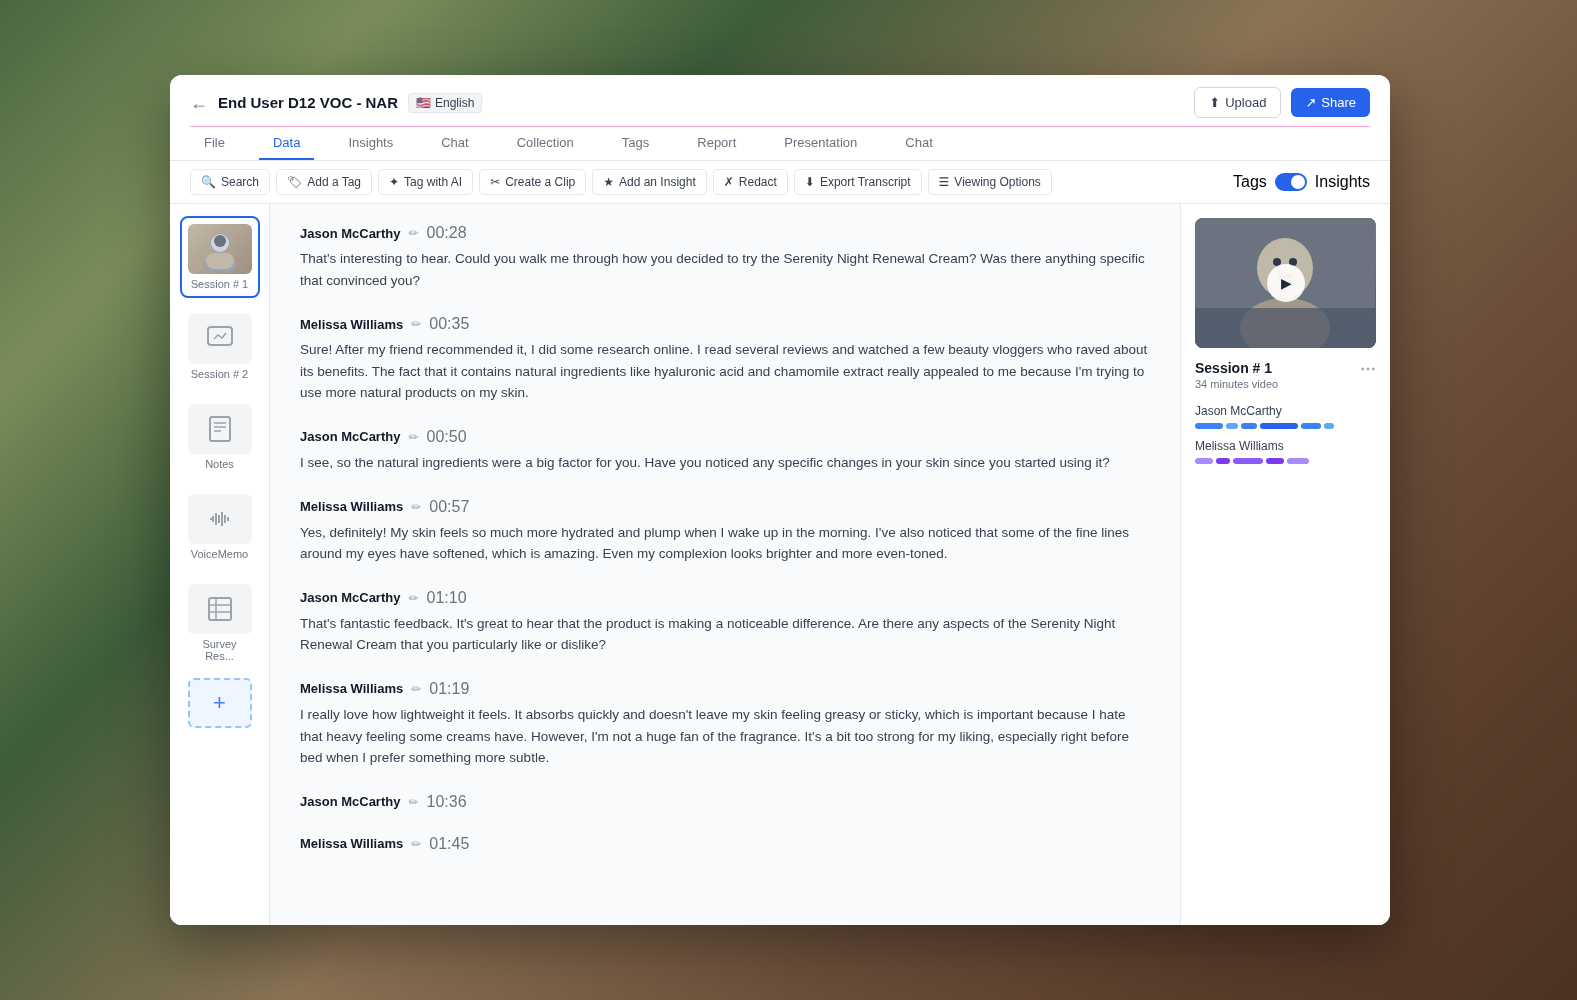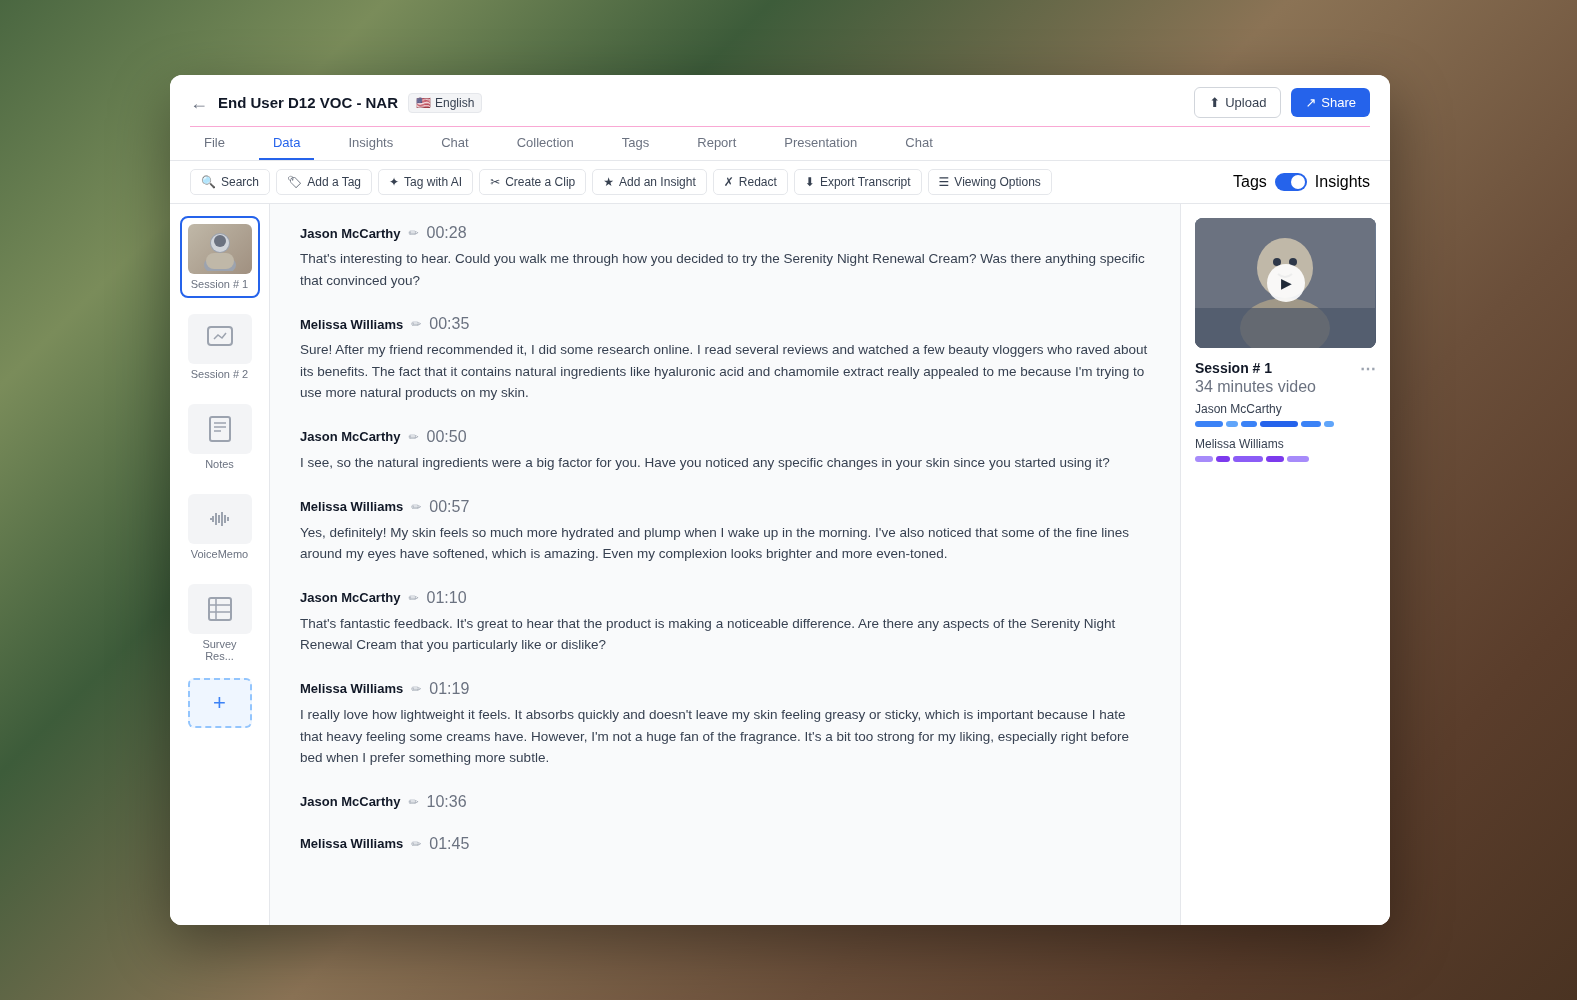--- a/index.html
+++ b/index.html
@@ -317,23 +317,23 @@
       cursor: pointer;
     }
     .play-icon { font-size: 14px; color: #1f2937; margin-left: 2px; }
     .session-title {
       font-size: 14px;
       font-weight: 600;
       color: #111827;
       margin-bottom: 2px;
     }
     .session-meta {
-      font-size: 16px;
+      font-size: 11px;
       color: #6b7280;
-      margin-bottom: 6px;
+      margin-bottom: 14px;
     }
     .speaker-row {
       margin-bottom: 10px;
     }
     .speaker-row-name {
       font-size: 12px;
       font-weight: 500;
       color: #374151;
       margin-bottom: 5px;
     }

